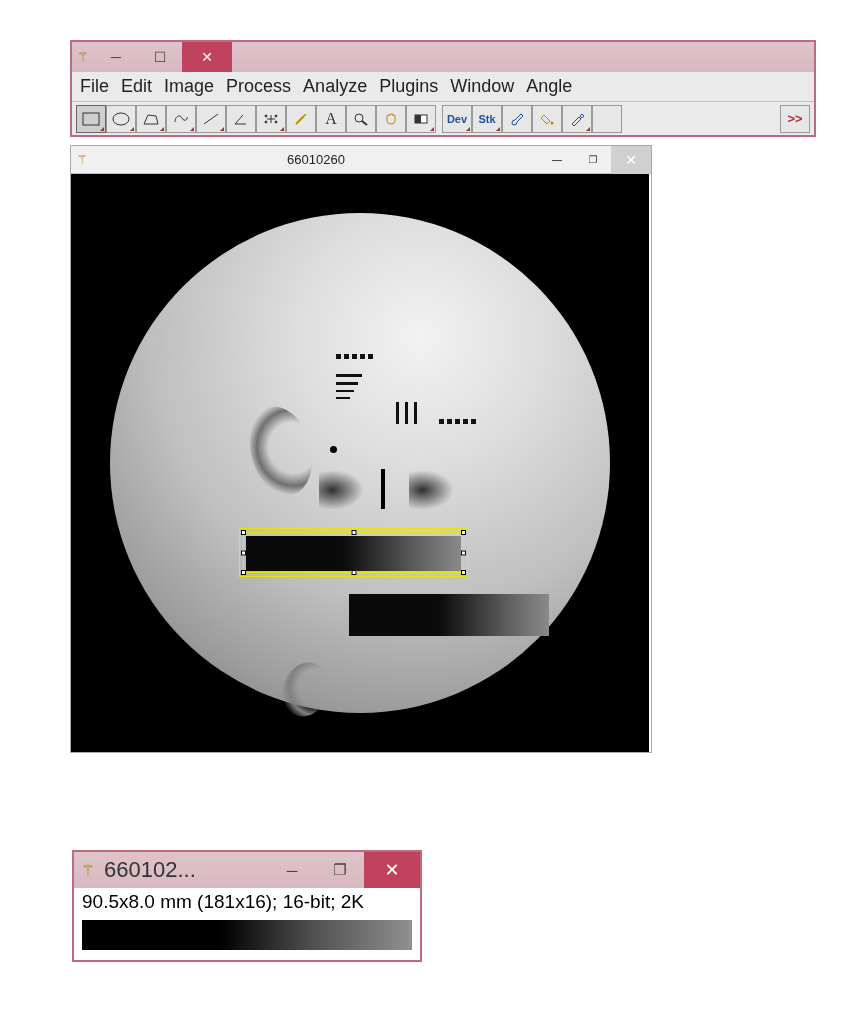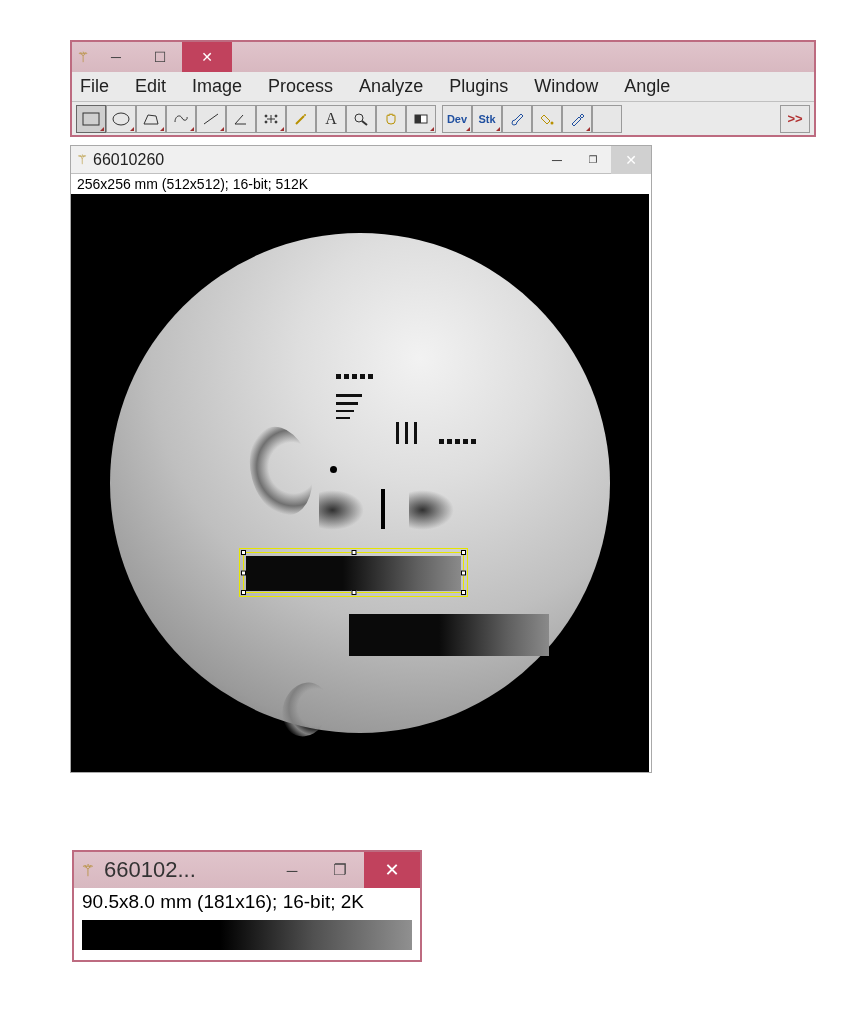--- a/index.html
+++ b/index.html
@@ -52,21 +52,21 @@
     justify-content: center;
     color: #444;
   }
   .win-btn.close {
     background: #c1425d;
     color: #fff;
     width: 50px;
   }
   .menubar {
     display: flex;
-    gap: 26px;
+    gap: 12px;
     padding: 4px 8px;
     background: #eaeaea;
     font-size: 18px;
     color: #222;
   }
   .menubar span { cursor: default; }
   .toolbar {
     display: flex;
     padding: 2px 4px;
     background: #eaeaea;
@@ -130,21 +130,21 @@
     align-items: center;
     height: 28px;
     background: #f0f0f0;
     border-bottom: 1px solid #c0c0c0;
   }
   .img-titlebar .icon {
     width: 22px; text-align: center; color: #a67c00;
     font-size: 13px;
   }
   .img-titlebar .title {
-    flex: 1; font-size: 16px; color: #222;
+    flex: 1; text-align: center; font-size: 13px; color: #222;
   }
   .img-titlebar .win-btn { width: 36px; height: 28px; }
   .img-titlebar .win-btn.restore { font-size: 10px; }
   .img-titlebar .win-btn.close-grey {
     background: #d0d0d0; color: #fff; width: 40px;
   }
   .img-info {
     padding: 2px 6px; font-size: 14px; color: #000;
     background: #fff;
   }
@@ -345,21 +345,20 @@
 </div>
 
 <div class="img-window">
   <div class="img-titlebar">
     <div class="icon">⚚</div>
     <div class="title">66010260</div>
     <div class="win-btn">─</div>
     <div class="win-btn restore">❐</div>
     <div class="win-btn close-grey">✕</div>
   </div>
-  <div class="img-info">256x256 mm (512x512); 16-bit; 512K</div>
   <div class="img-canvas">
     <div class="phantom"></div>
 
     <div class="dotrow" style="left:265px; top:180px;">
       <div></div>
         <div></div>
         <div></div>
         <div></div>
         <div></div>
     </div>

